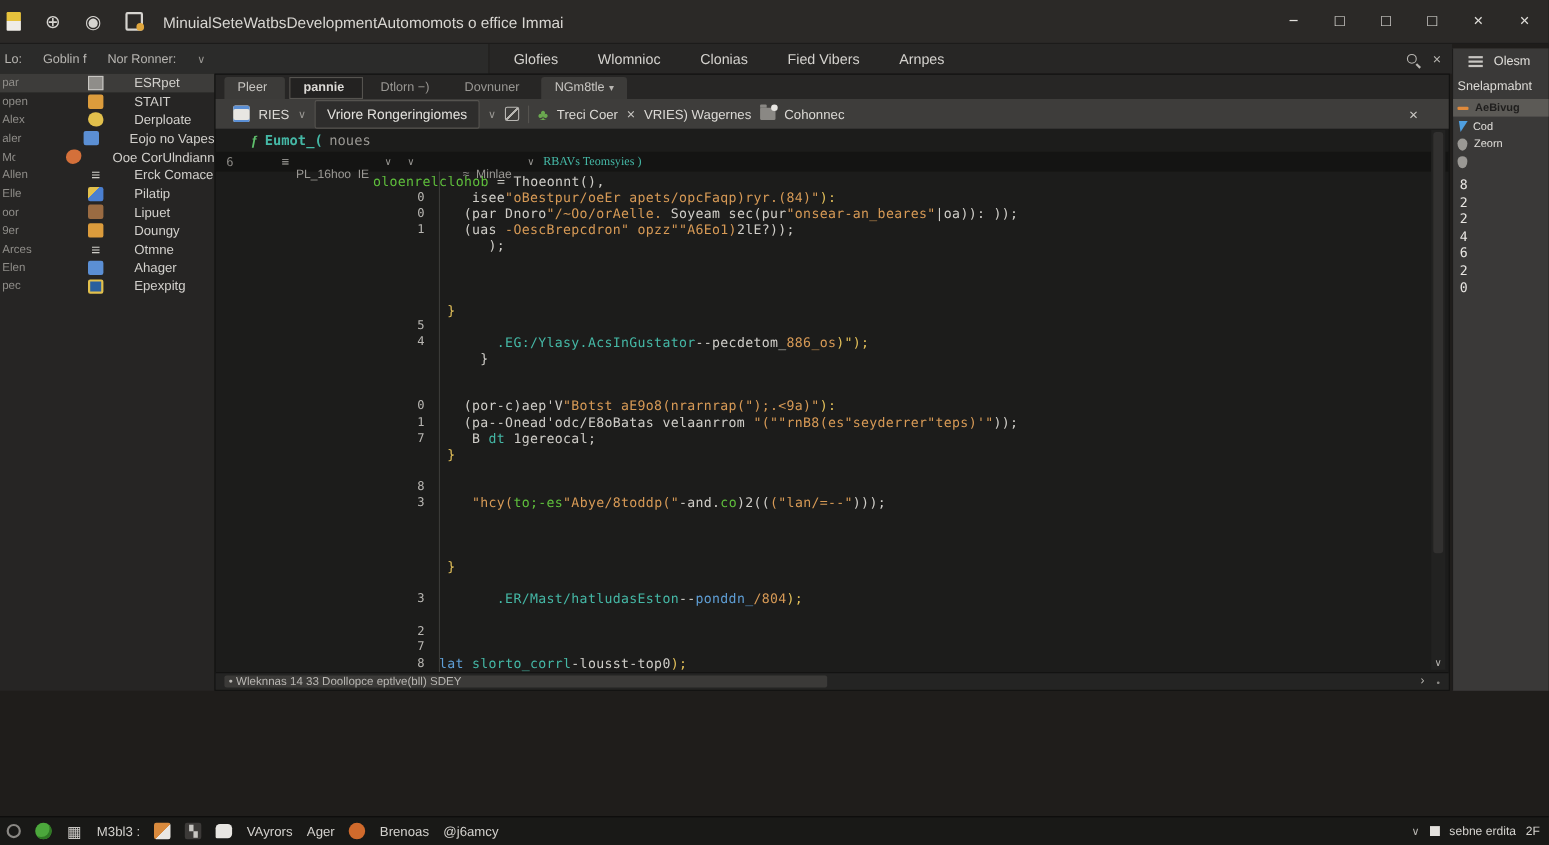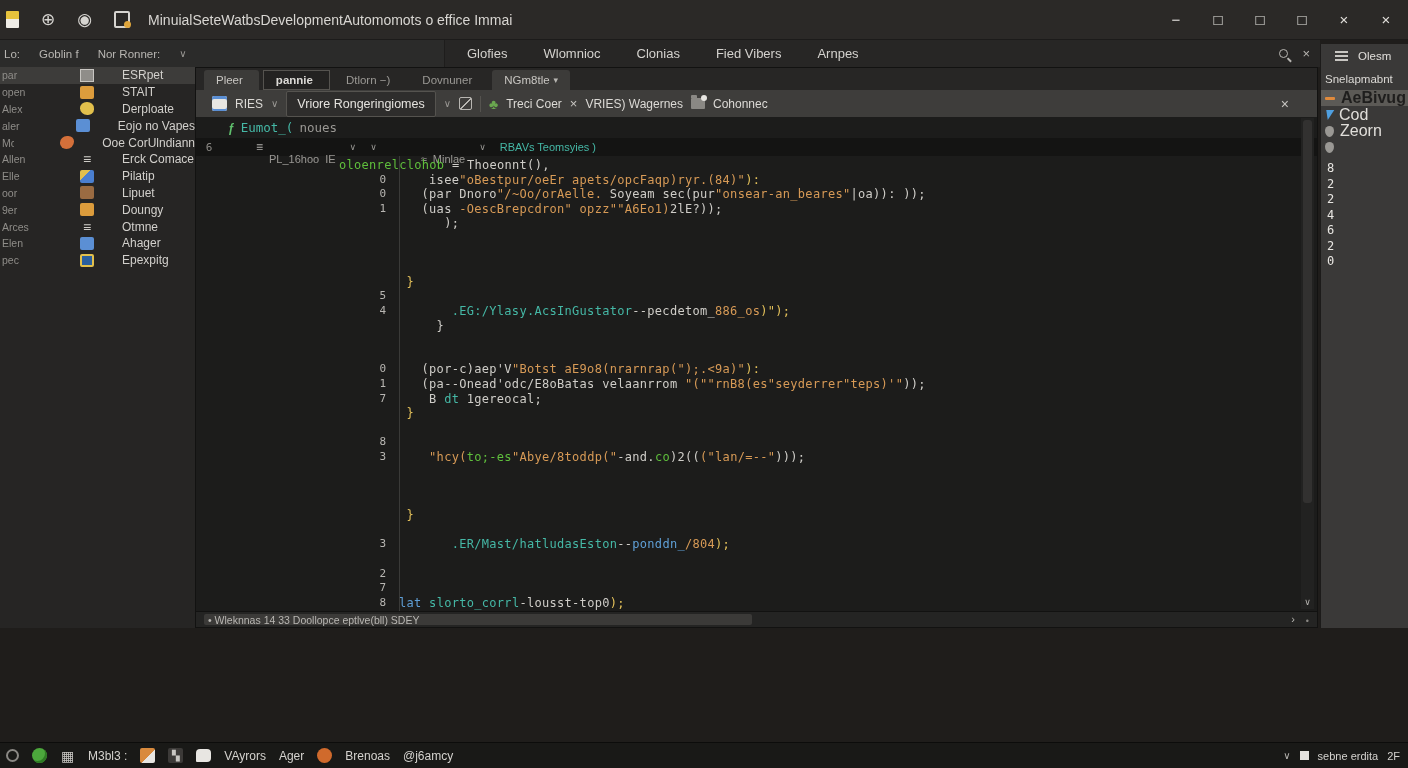--- a/index.html
+++ b/index.html
@@ -77,31 +77,31 @@
   .tdivider { width:1px; height:16px; background:#55534f; }
   .tree-glyph { color:#6aa84f; font-size:14px; }
   .tclose { color:#c8c6c2; font-size:13px; }
   .folder-icon { width:14px; height:11px; background:#8a8884; border-radius:1px; position:relative; }
   .folder-icon::before { content:""; position:absolute; top:-3px; left:0; width:6px; height:3px; background:#8a8884; border-radius:1px 1px 0 0; }
   .folder-icon::after { content:""; position:absolute; right:-2px; top:-3px; width:6px; height:6px; background:#e8e6e2; border-radius:50%; }
   #etoolbar-close { margin-left:auto; padding-right:28px; color:#c8c6c2; font-size:14px; }
 
   #codeheader { left:0; top:49px; width:100%; height:21px; display:flex; align-items:center; padding-left:32px; gap:6px; }
   .fn-glyph { color:#5fbf6c; font-size:12px; font-weight:bold; }
-  .fn-name { color:#45b8a6; font-size:12.5px; font-family:"DejaVu Sans Mono", monospace; font-weight:normal; }
+  .fn-name { color:#45b8a6; font-size:12.5px; font-family:"DejaVu Sans Mono", monospace; font-weight:bold; }
   .fn-param { color:#9a9894; font-size:12.5px; font-family:"DejaVu Sans Mono", monospace; }
 
   #crumbs { left:0; top:70px; width:100%; height:18px; background:#141413;
             display:flex; align-items:center; font-size:11px; color:#9a9894; }
   #crumbs .cnum { width:26px; text-align:center; color:#8a8884; font-family:"DejaVu Sans Mono", monospace; }
   .crumb-printer { margin-left:34px; font-size:12px; color:#b0aeaa; }
   .crumb-item { margin-left:6px; white-space:nowrap;margin-top:24px; }
   .crumb-chev { margin-left:14px; font-size:9px; }
   .crumb-dev { margin-left:44px; }
-  .crumb-teal { color:#45b8a6; margin-left:14px; white-space:nowrap; }
+  .crumb-teal { color:#45b8a6; margin-left:8px; white-space:nowrap;font-family:Liberation Serif, serif; }
 
   #codearea { left:0; top:88px; width:100%; height:457px; overflow:hidden;
               font-family:"DejaVu Sans Mono", monospace; font-size:12px; padding-top:2px; }
   .gutter-line { position:absolute; left:203px; top:88px; bottom:16px; width:1px; background:#3a3a38; }
   .cl { height:14.6px; white-space:pre; display:flex; }
   .cl .num { display:inline-block; width:197px; flex:none; text-align:right; padding-right:7px;
              color:#b8b6b2; font-size:11px; }
   .cl .code { padding-left:6px; letter-spacing:0.3px; }
   .tk-w { color:#cfcdc8; } .tk-o { color:#d79a56; } .tk-y { color:#e3c05a; }
   .tk-g { color:#5fbf3c; } .tk-t { color:#45b8a6; } .tk-b { color:#5f9fd6; }
@@ -116,21 +116,21 @@
   .hnext { position:absolute; right:22px; top:1px; color:#b8b6b2; font-size:11px; }
   .hdot { position:absolute; right:8px; top:4px; color:#8a8884; font-size:9px; }
 
   
   #rightpanel { left:1320px; top:44px; width:88px; height:584px; background:#3a3938; border-left:1px solid #1c1b1a; }
   #rp-top { display:flex; align-items:center; gap:10px; height:23px; padding-left:14px; }
   .burger { width:13px; height:10px; border-top:2px solid #c8c6c2; border-bottom:2px solid #c8c6c2; position:relative; }
   .burger::after { content:""; position:absolute; left:0; top:2px; width:13px; height:2px; background:#c8c6c2; }
   .rp-title { color:#e0deda; font-size:11.5px; }
   .rp-header { color:#dcdad6; font-size:11.5px; padding:6px 0 4px 4px; }
-  .rprow { display:flex; align-items:center; gap:6px; height:16px; padding-left:4px; color:#e0deda; font-size:16px; }
+  .rprow { display:flex; align-items:center; gap:6px; height:16px; padding-left:4px; color:#e0deda; font-size:10px; }
   .rprow.hl { background:#5c5a56; color:#1f1e1d; font-weight:bold; margin:1px 0; }
   .rpicon { width:12px; flex:none; display:flex; justify-content:center; }
   .i-dash { width:10px; height:3px; background:#e08a3c; border-radius:1px; }
   .i-bolt { width:0; height:0; border-left:4px solid transparent; border-right:4px solid transparent;
             border-top:10px solid #4f9fe0; transform:skewX(-14deg); }
   .i-shield { width:9px; height:11px; background:#9a9894; border-radius:50% 50% 50% 50% / 40% 40% 60% 60%; }
   #rp-counts { padding:6px 0 0 6px; }
   .rpcount { color:#e8e6e2; font-size:12px; height:15.5px; font-family:"DejaVu Sans Mono", monospace; }
 
   

